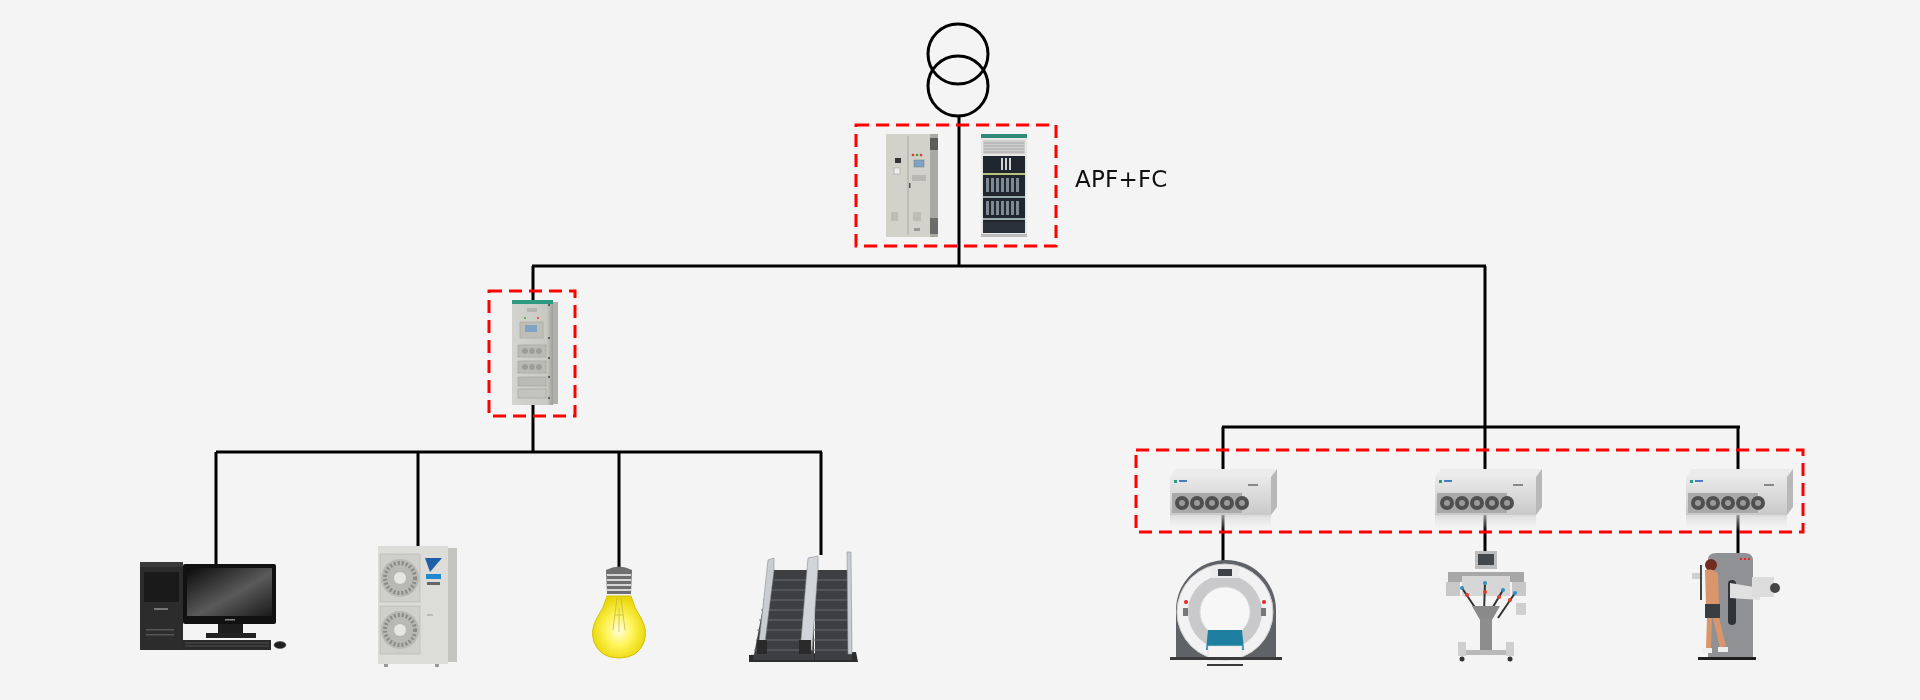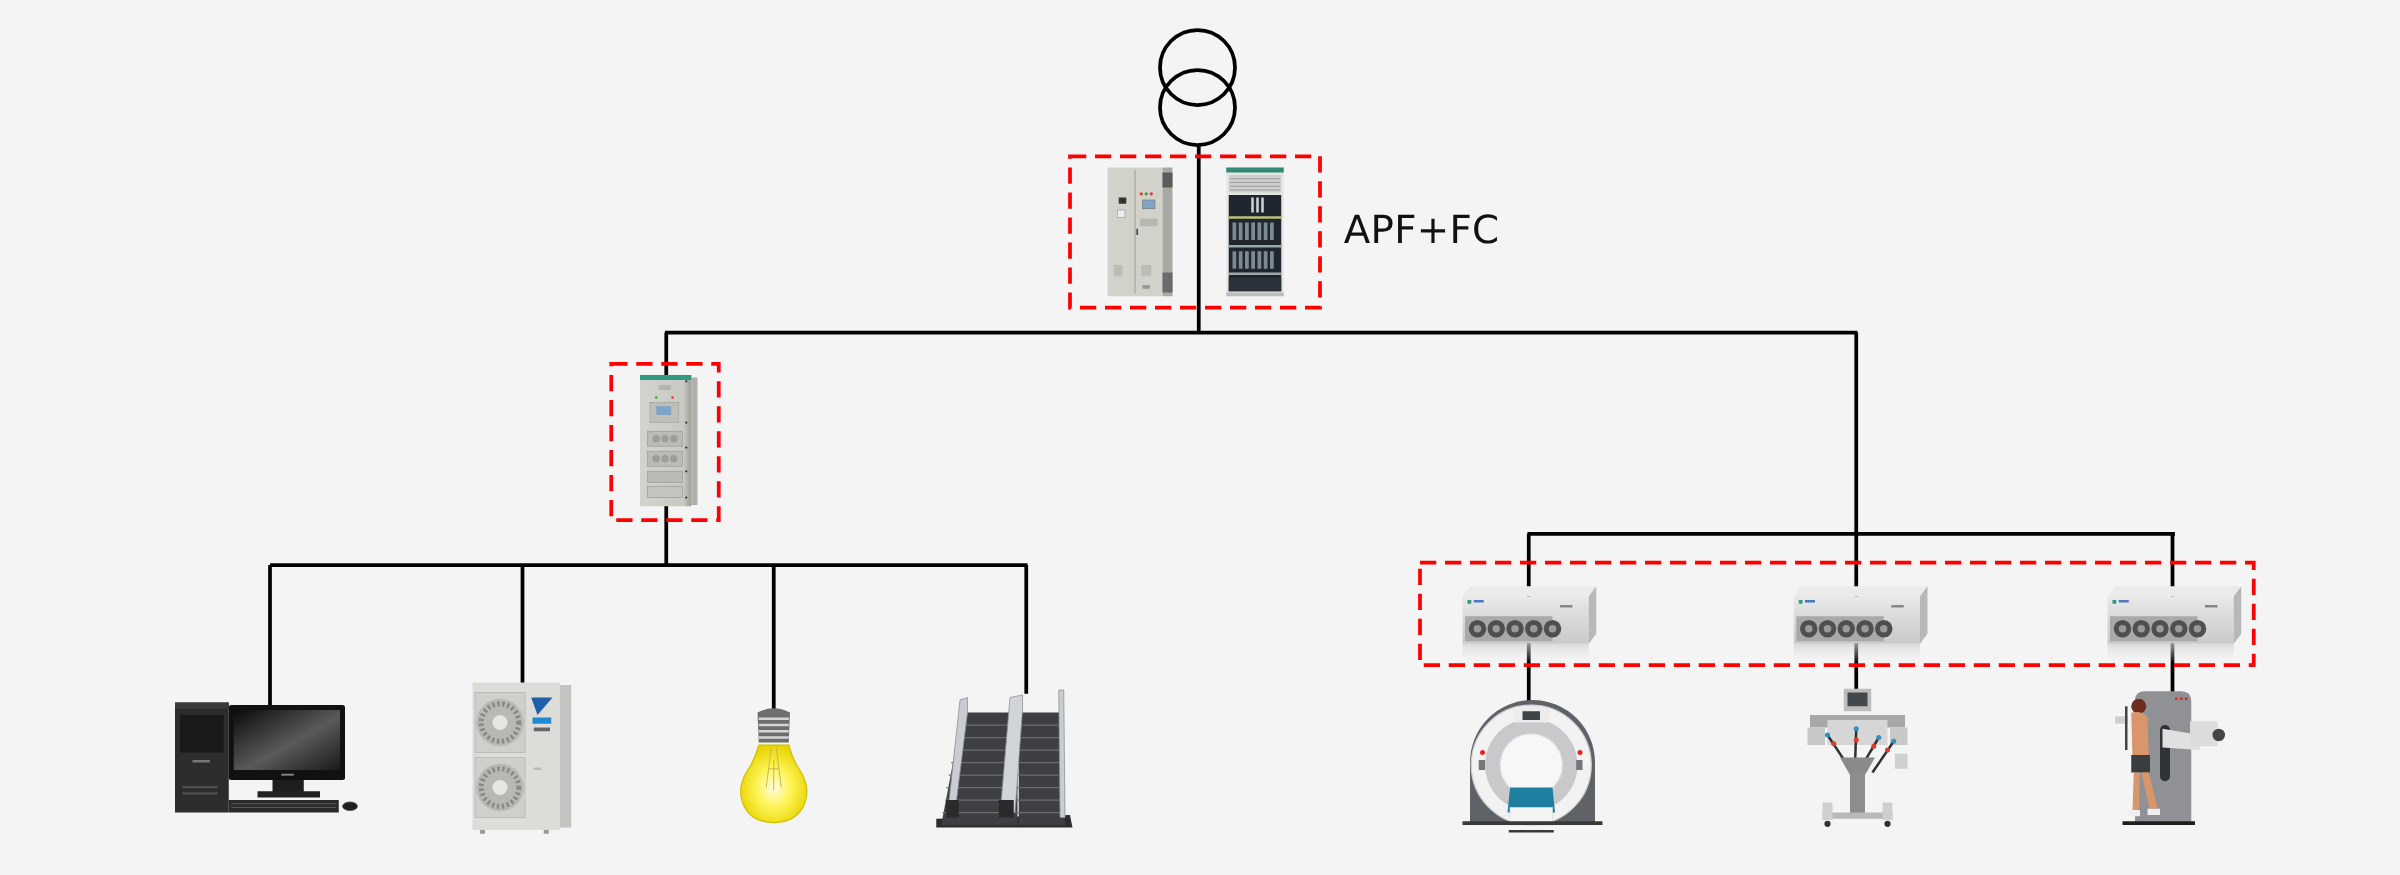--- a/index.html
+++ b/index.html
@@ -5,21 +5,21 @@
   html, body { margin: 0; padding: 0; }
   body {
     width: 1920px; height: 700px; overflow: hidden;
     background: #f4f4f4;
     font-family: "DejaVu Sans", sans-serif;
     position: relative;
   }
   #diagram { position: absolute; left: 0; top: 0; width: 1920px; height: 700px; }
   .label {
     position: absolute; left: 1075px; top: 166px;
-    font-family: "DejaVu Sans", sans-serif; font-size: 31px; color: #111;
+    font-family: "DejaVu Sans", sans-serif; font-size: 23px; color: #111;
     letter-spacing: 0.2px;
   }
 </style>
 </head>
 <body>
 
 <svg id="diagram" xmlns="http://www.w3.org/2000/svg" width="1920" height="700" viewBox="0 0 1920 700">
   <defs>
     <linearGradient id="cabGrad" x1="0" x2="1" y1="0" y2="0">
       <stop offset="0" stop-color="#d4d4ce"></stop>

